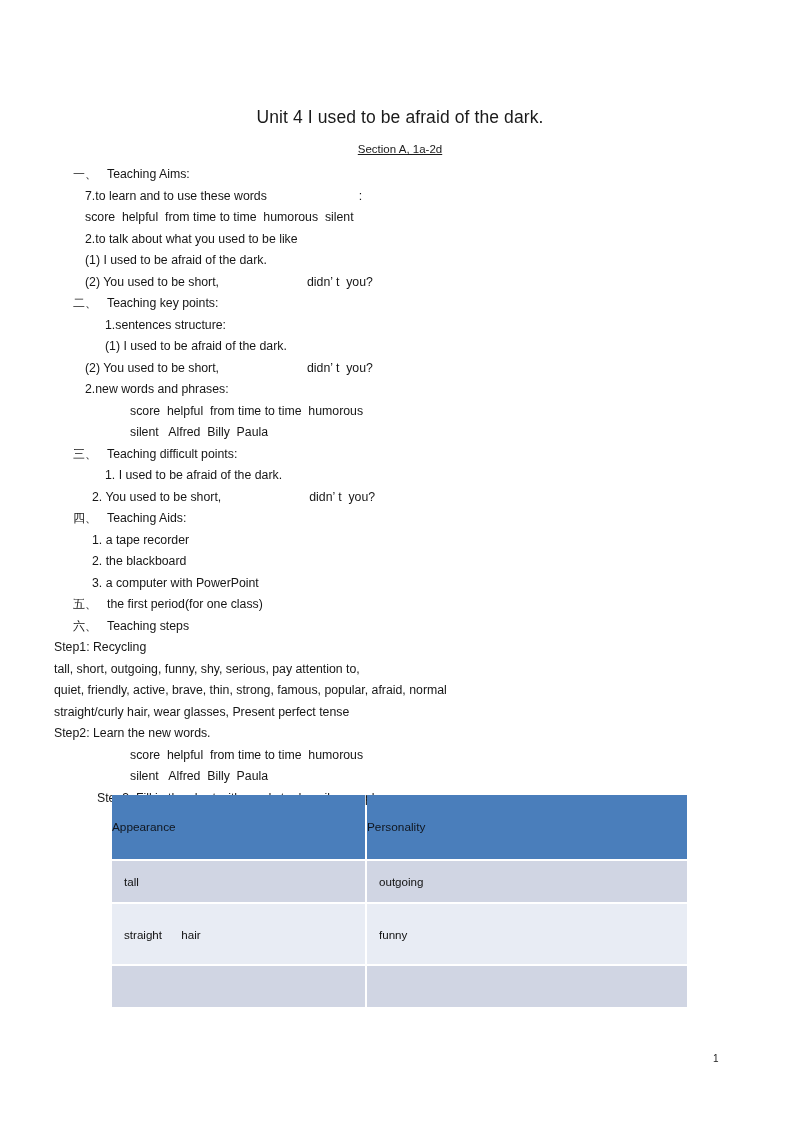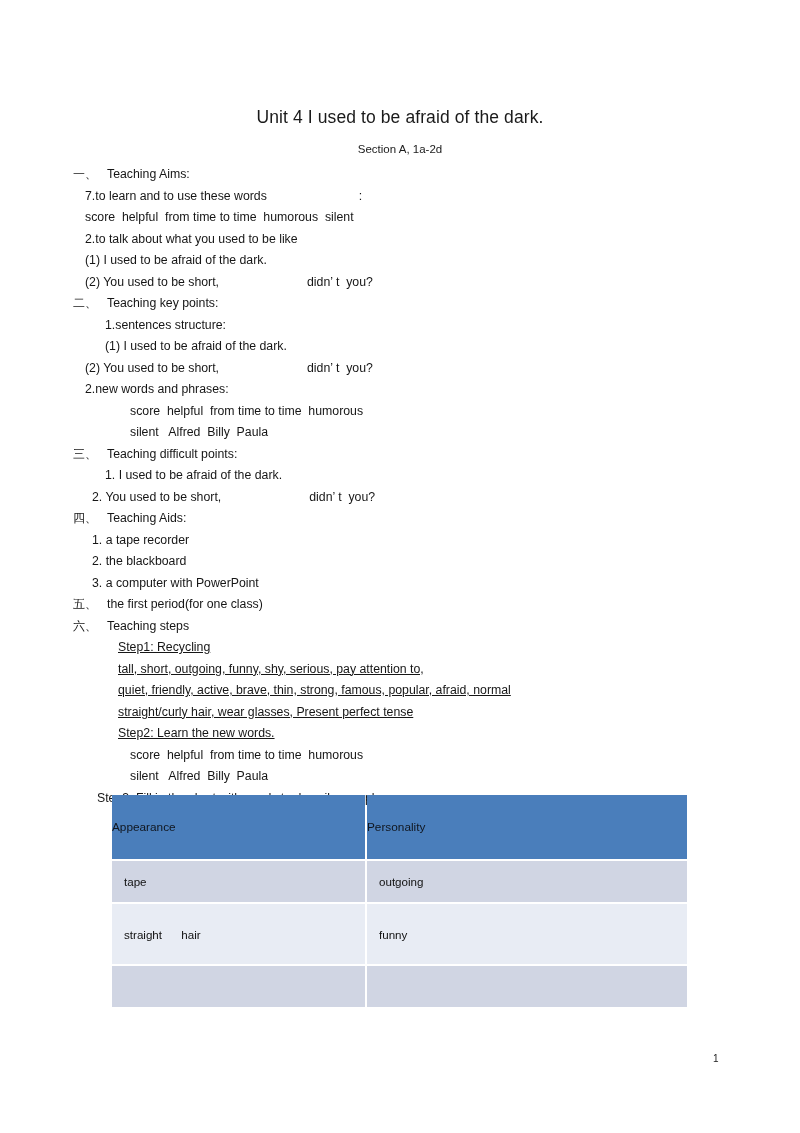--- a/index.html
+++ b/index.html
@@ -29,40 +29,41 @@
     font-size: 17.5px;
     letter-spacing: 0.1px;
     white-space: nowrap;
   }
   .doc-subtitle {
     position: absolute;
     left: 0; right: 0;
     top: 143px;
     text-align: center;
     font-size: 11.5px;
+    text-decoration: underline;
   }
   
   .body-block {
     position: absolute;
     left: 0;
     top: 164px;
     width: 800px;
   }
   .line {
     font-size: 12.3px;
     line-height: 21.5px;
     white-space: pre;
     color: #161616;
   }
   .i0  { padding-left: 73px; }
   .i1  { padding-left: 85px; }
   .i2  { padding-left: 92px; }
   .i3  { padding-left: 97px; }
   .i4  { padding-left: 105px; }
-  .i5  { padding-left: 118px; text-decoration: underline; }
+  .i5  { padding-left: 54px; }
   .i6  { padding-left: 130px; }
   .cjk-num {
     display: inline-block;
     width: 34px;
     font-family: "DejaVu Sans", sans-serif;
     font-size: 12px;
   }
   .gap-tab { display: inline-block; width: 92px; }
   .gap-tab-s { display: inline-block; width: 88px; }
 
@@ -161,21 +162,21 @@
     <colgroup>
       <col class="col-a">
       <col class="col-b">
     </colgroup>
     <tbody>
       <tr>
         <td class="hdr">Appearance</td>
         <td class="hdr">Personality</td>
       </tr>
       <tr>
-        <td class="band-dark"><span class="cell-inner">tape</span></td>
+        <td class="band-dark"><span class="cell-inner">tall</span></td>
         <td class="band-dark"><span class="cell-inner">outgoing</span></td>
       </tr>
       <tr>
         <td class="band-light"><span class="cell-inner">straight      hair</span></td>
         <td class="band-light"><span class="cell-inner">funny</span></td>
       </tr>
       <tr>
         <td class="band-dark tallrow"><span class="cell-inner"></span></td>
         <td class="band-dark tallrow"><span class="cell-inner"></span></td>
       </tr>

